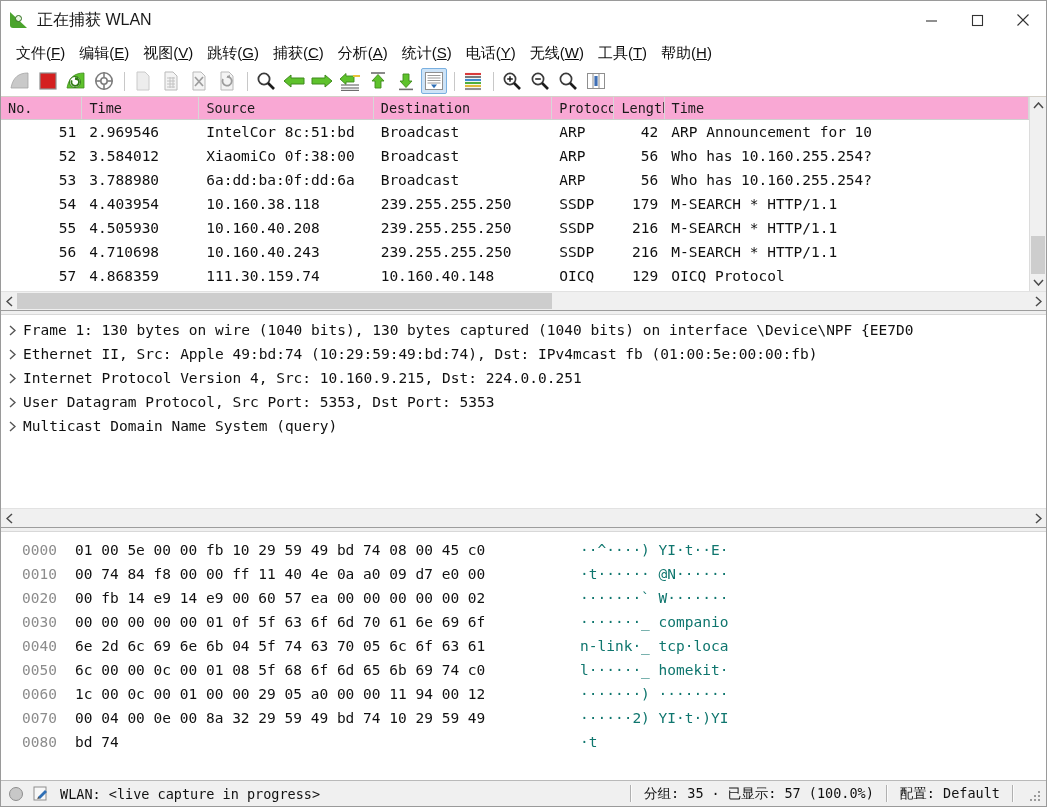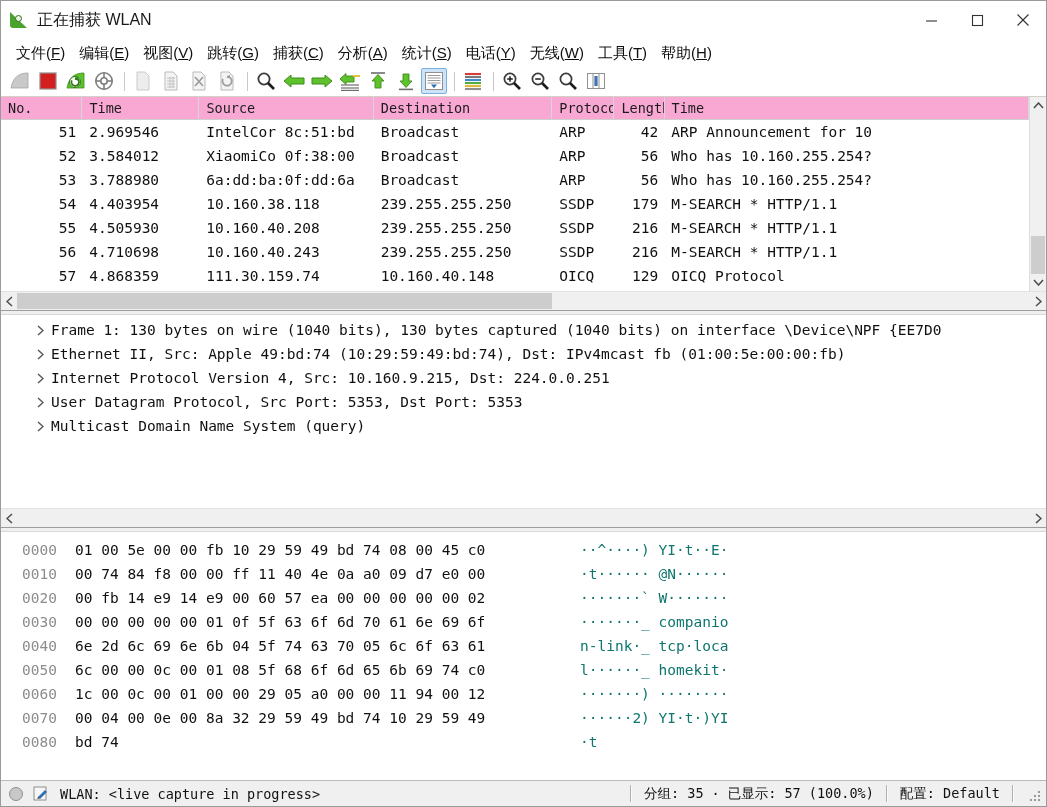--- a/index.html
+++ b/index.html
@@ -322,21 +322,20 @@
     height: 212px;
     display: flex;
     flex-direction: column;
     background: #ffffff;
   }
   .detail-body {
     flex: 1 1 auto;
     overflow: hidden;
     padding-top: 3px;
     min-height: 0;
-    padding-left: 28px;
   }
   .dline {
     display: flex;
     align-items: center;
     height: 24px;
     font-size: 14.5px;
     white-space: nowrap;
     color: #101010;
   }
   .dchev {

